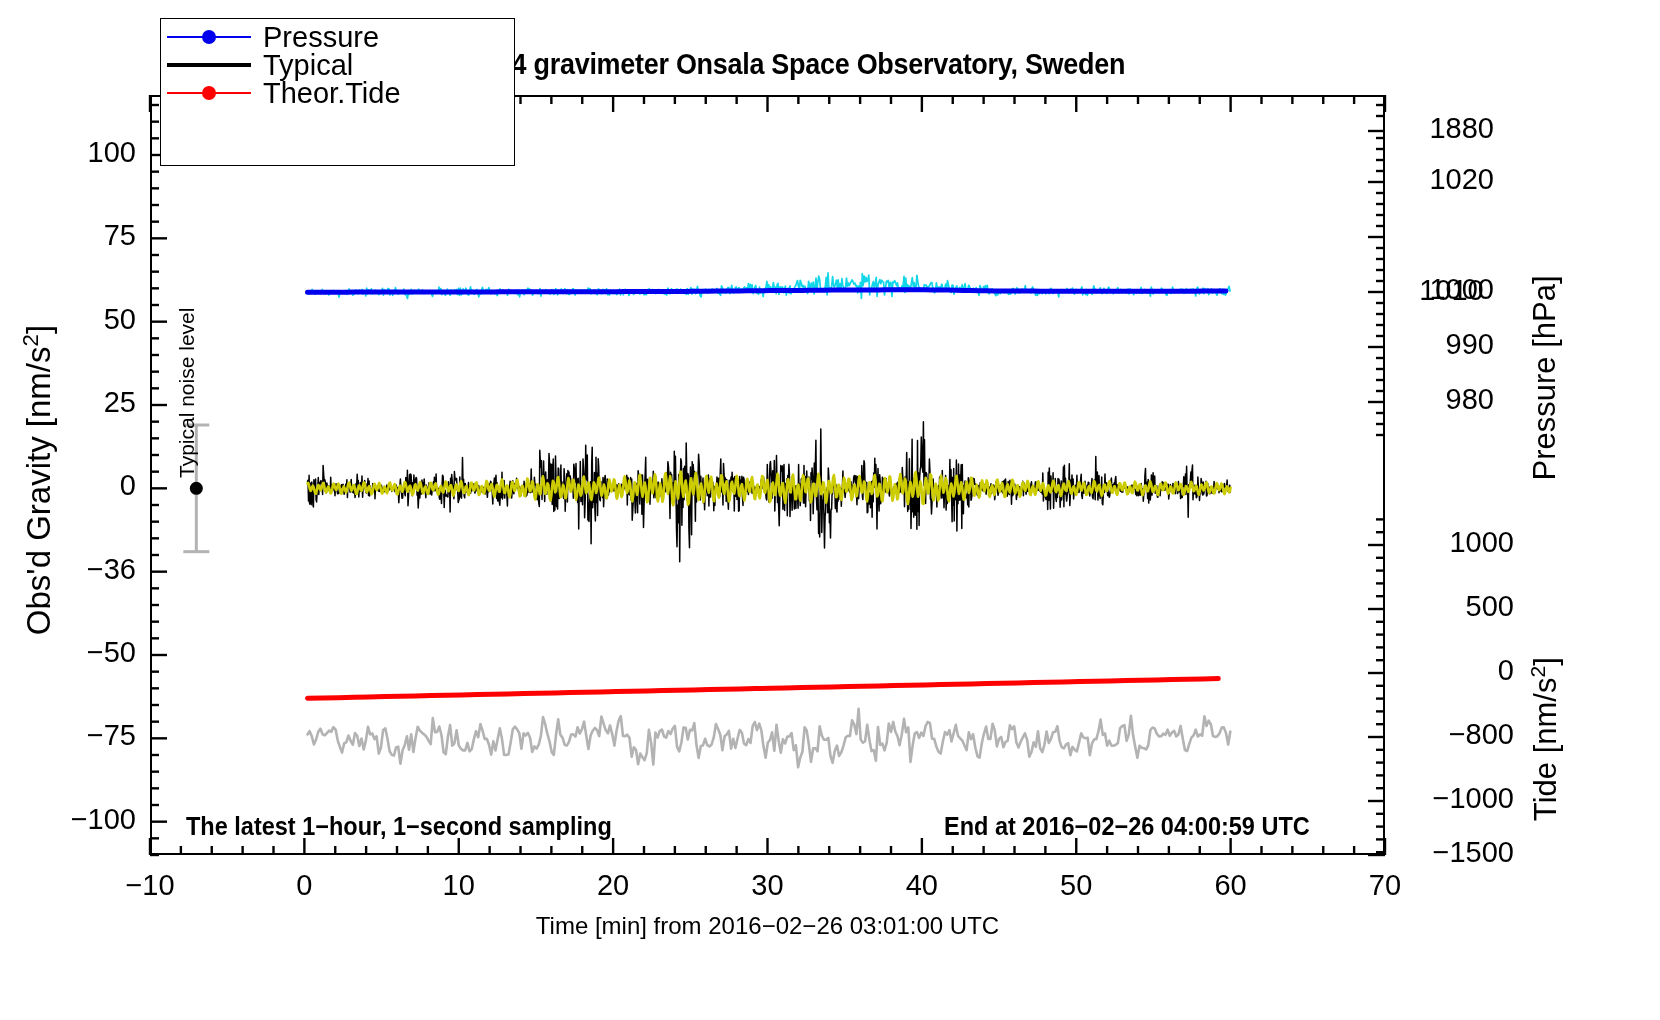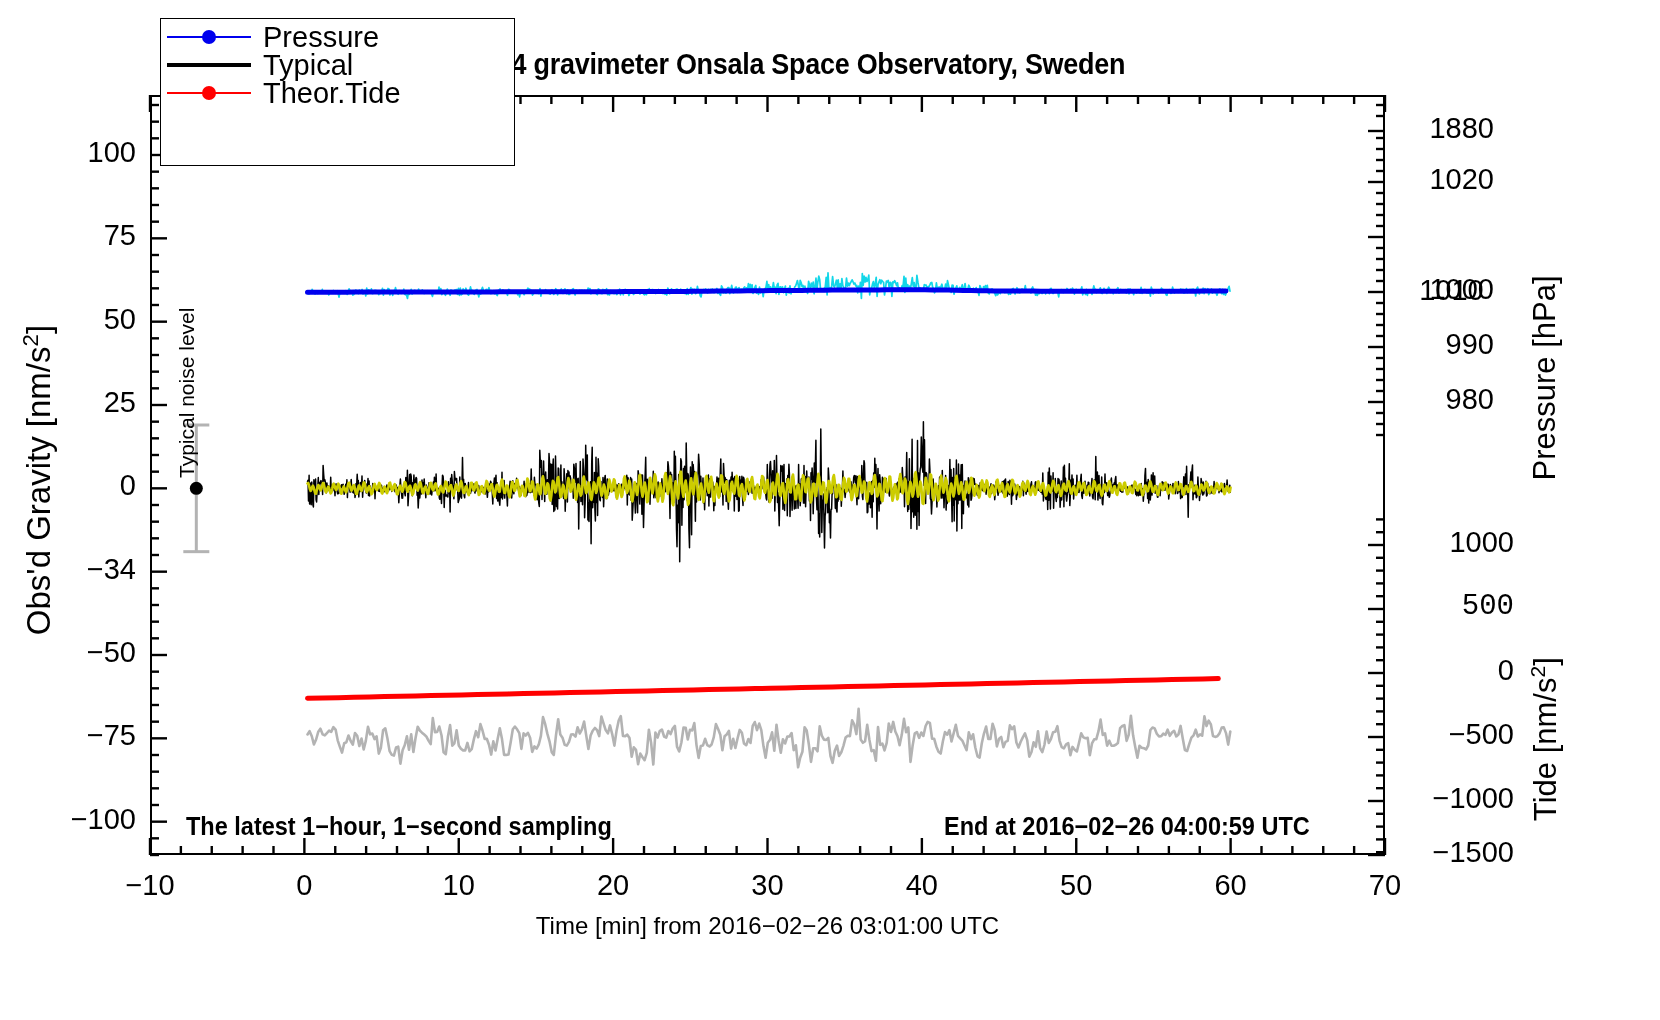--- a/index.html
+++ b/index.html
@@ -286,38 +286,38 @@
       <div class="tick-label tl-bottom" style="left: 1016.25px; top: 869px;">50</div>
       <div class="tick-label tl-bottom" style="left: 1170.62px; top: 869px;">60</div>
       <div class="tick-label tl-bottom" style="left: 1325px; top: 869px;">70</div>
     </div>
   <div id="ylticks">
       <div class="tick-label tl-left" style="left: 26px; top: 136px;">100</div>
       <div class="tick-label tl-left" style="left: 26px; top: 219.333px;">75</div>
       <div class="tick-label tl-left" style="left: 26px; top: 302.667px;">50</div>
       <div class="tick-label tl-left" style="left: 26px; top: 386px;">25</div>
       <div class="tick-label tl-left" style="left: 26px; top: 469.333px;">0</div>
-      <div class="tick-label tl-left" style="left: 26px; top: 552.667px;">−34</div>
+      <div class="tick-label tl-left" style="left: 26px; top: 552.667px;">−36</div>
       <div class="tick-label tl-left" style="left: 26px; top: 636px;">−50</div>
       <div class="tick-label tl-left" style="left: 26px; top: 719.333px;">−75</div>
       <div class="tick-label tl-left" style="left: 26px; top: 802.667px;">−100</div>
     </div>
   <div id="yrtticks">
       <div class="tick-label tl-right" style="left: 1409px; top: 112px; text-align: right; width: 85px;">1880</div>
       <div class="tick-label tl-right" style="left: 1409px; top: 163px; text-align: right; width: 85px;">1020</div>
       <div class="tick-label tl-right" style="left: 1409px; top: 230px; text-align: center; width: 85px; margin-top: 44px;">1010</div>
       <div class="tick-label tl-right" style="left: 1409px; top: 273px; text-align: right; width: 85px;">1000</div>
       <div class="tick-label tl-right" style="left: 1409px; top: 328px; text-align: right; width: 85px;">990</div>
       <div class="tick-label tl-right" style="left: 1409px; top: 383px; text-align: right; width: 85px;">980</div>
     </div>
   <div id="yrbticks">
       <div class="tick-label tl-right" style="left: 1409px; top: 526px; text-align: right; width: 105px;">1000</div>
-      <div class="tick-label tl-right" style="left: 1409px; top: 590px; text-align: right; width: 105px; font-family: Liberation Mono, monospace;">500</div>
+      <div class="tick-label tl-right" style="left: 1409px; top: 590px; text-align: right; width: 105px;">500</div>
       <div class="tick-label tl-right" style="left: 1409px; top: 654px; text-align: right; width: 105px;">0</div>
-      <div class="tick-label tl-right" style="left: 1409px; top: 718px; text-align: right; width: 105px;">−500</div>
+      <div class="tick-label tl-right" style="left: 1409px; top: 718px; text-align: right; width: 105px;">−800</div>
       <div class="tick-label tl-right" style="left: 1409px; top: 782px; text-align: right; width: 105px;">−1000</div>
       <div class="tick-label tl-right" style="left: 1409px; top: 836px; text-align: right; width: 105px;">−1500</div>
     </div>
 
   <div id="legend">
       <div class="legend-row">
         <div class="legend-sample">
           <svg width="96" height="28">
             <line x1="6" y1="14" x2="90" y2="14" stroke="#0000ee" stroke-width="2.2"></line>
             <circle cx="48" cy="14" r="7" fill="#0000ee"></circle>

